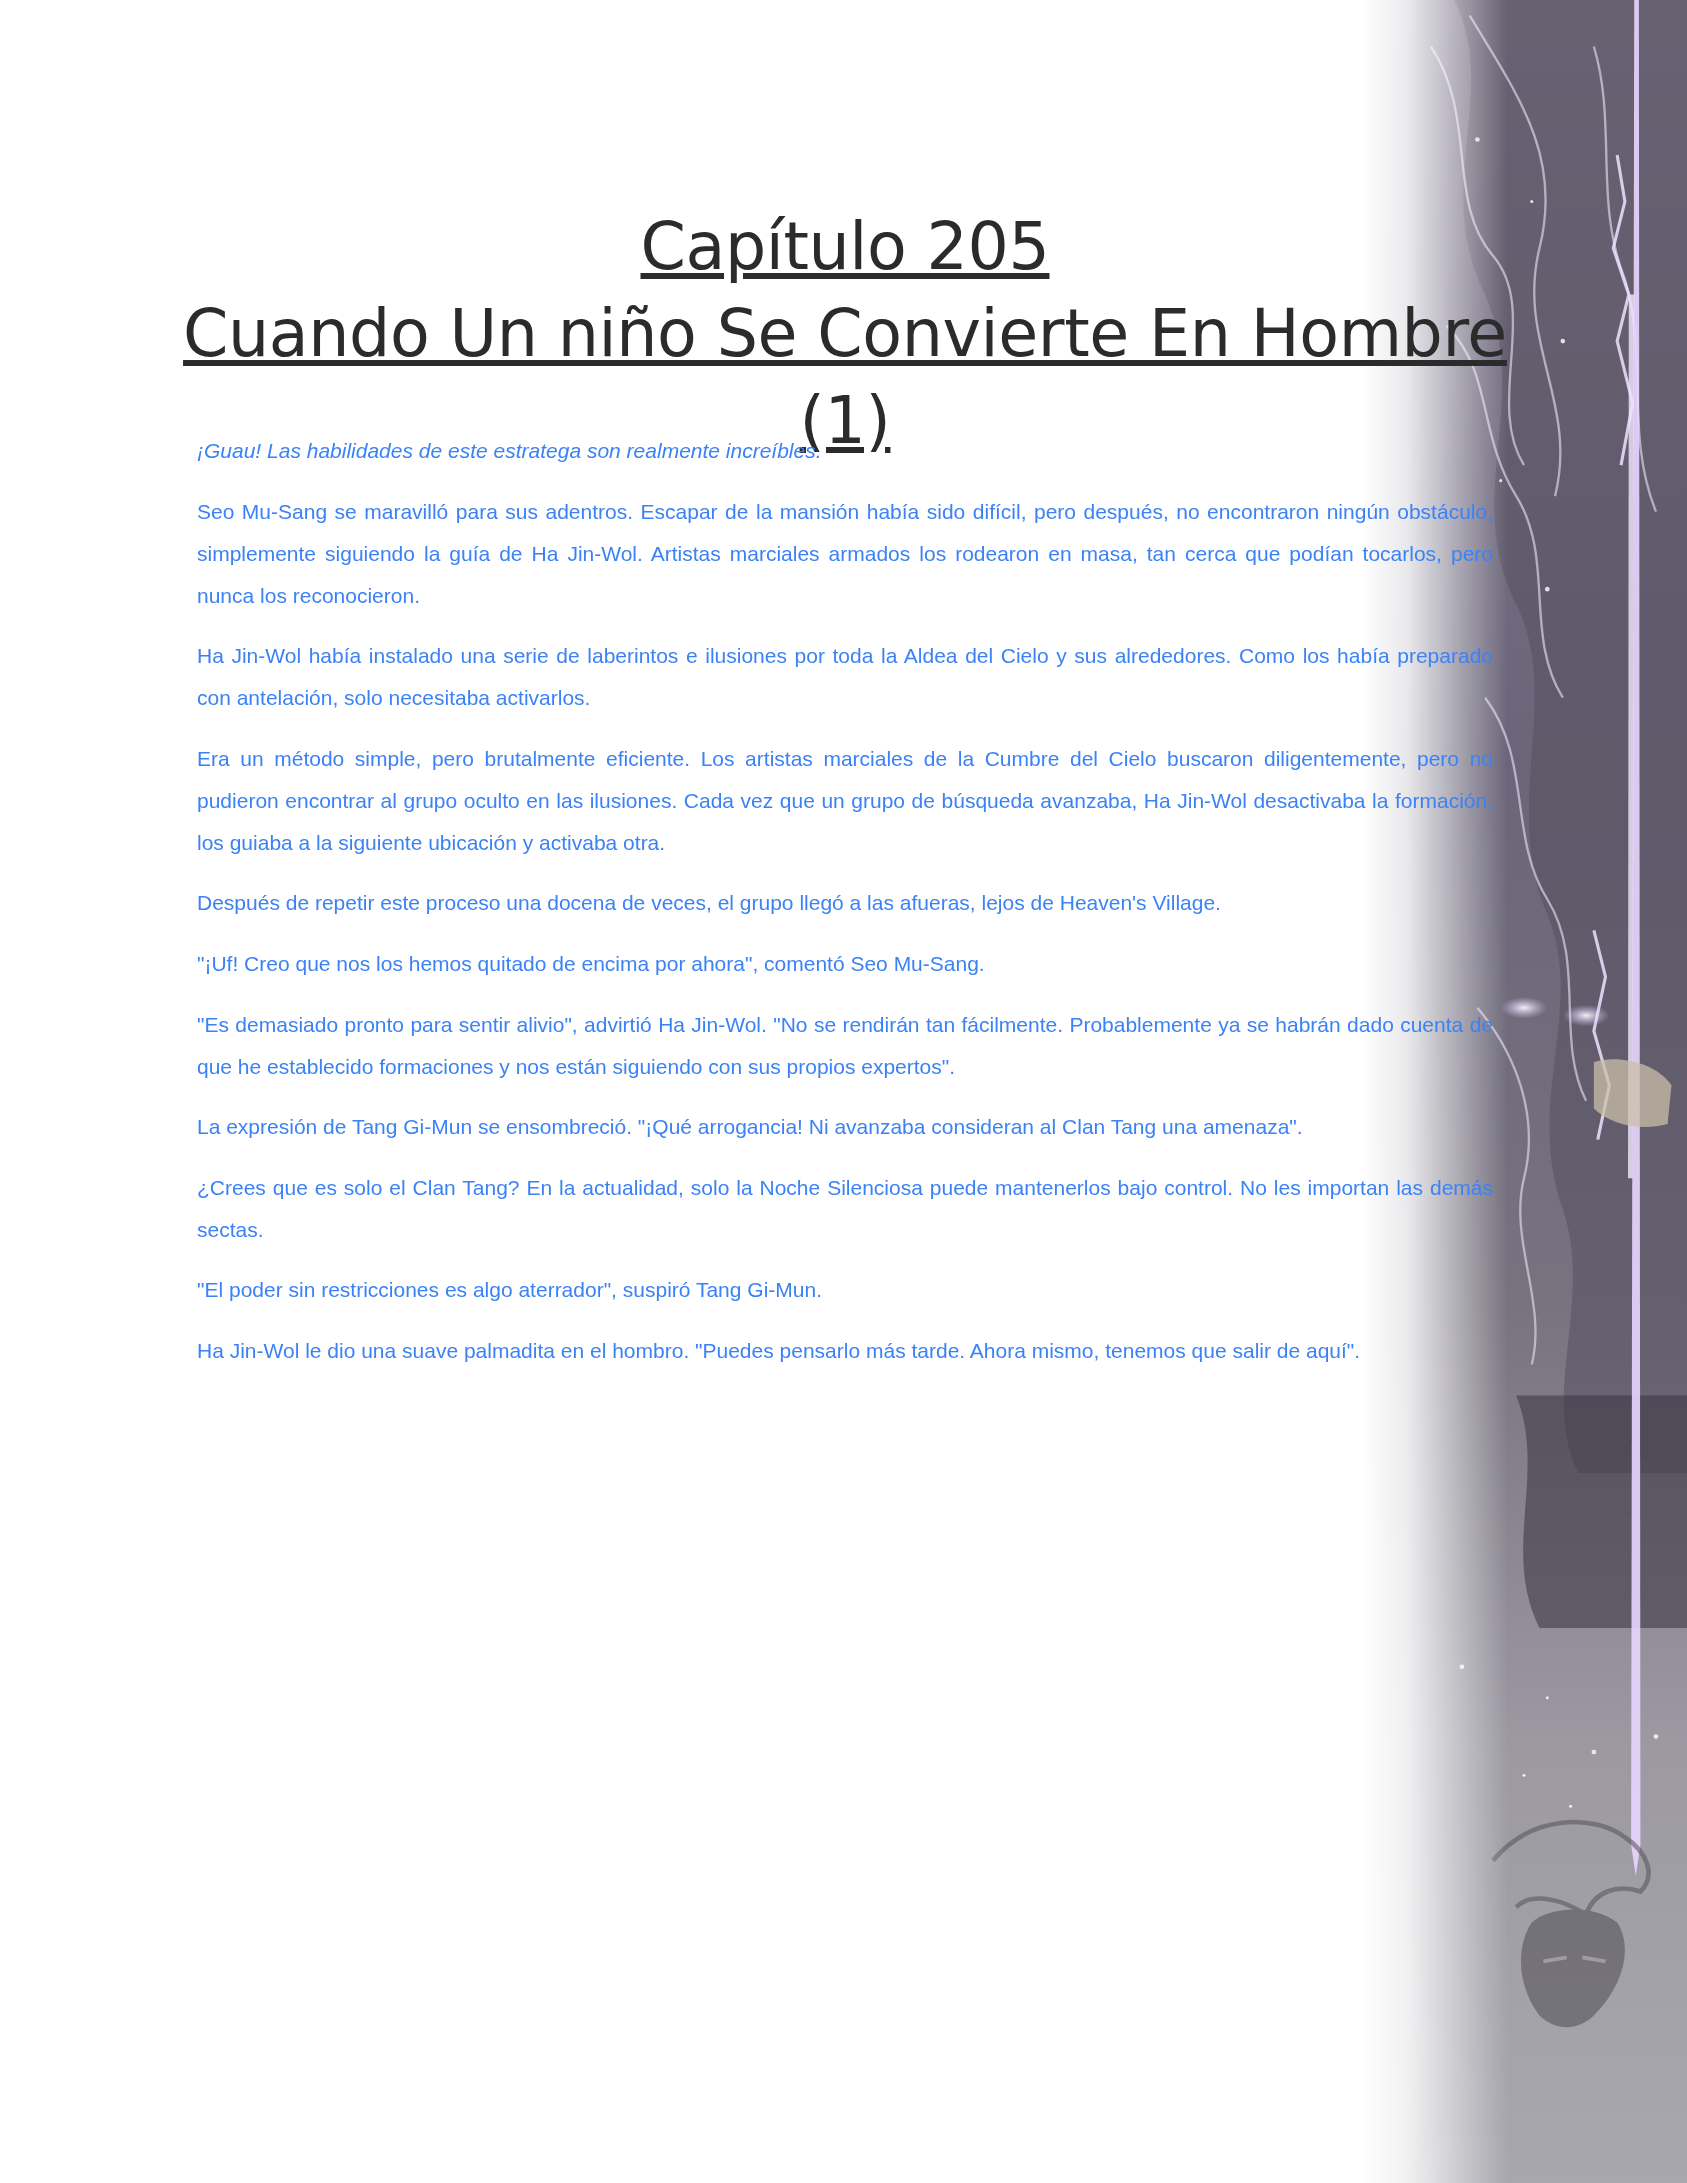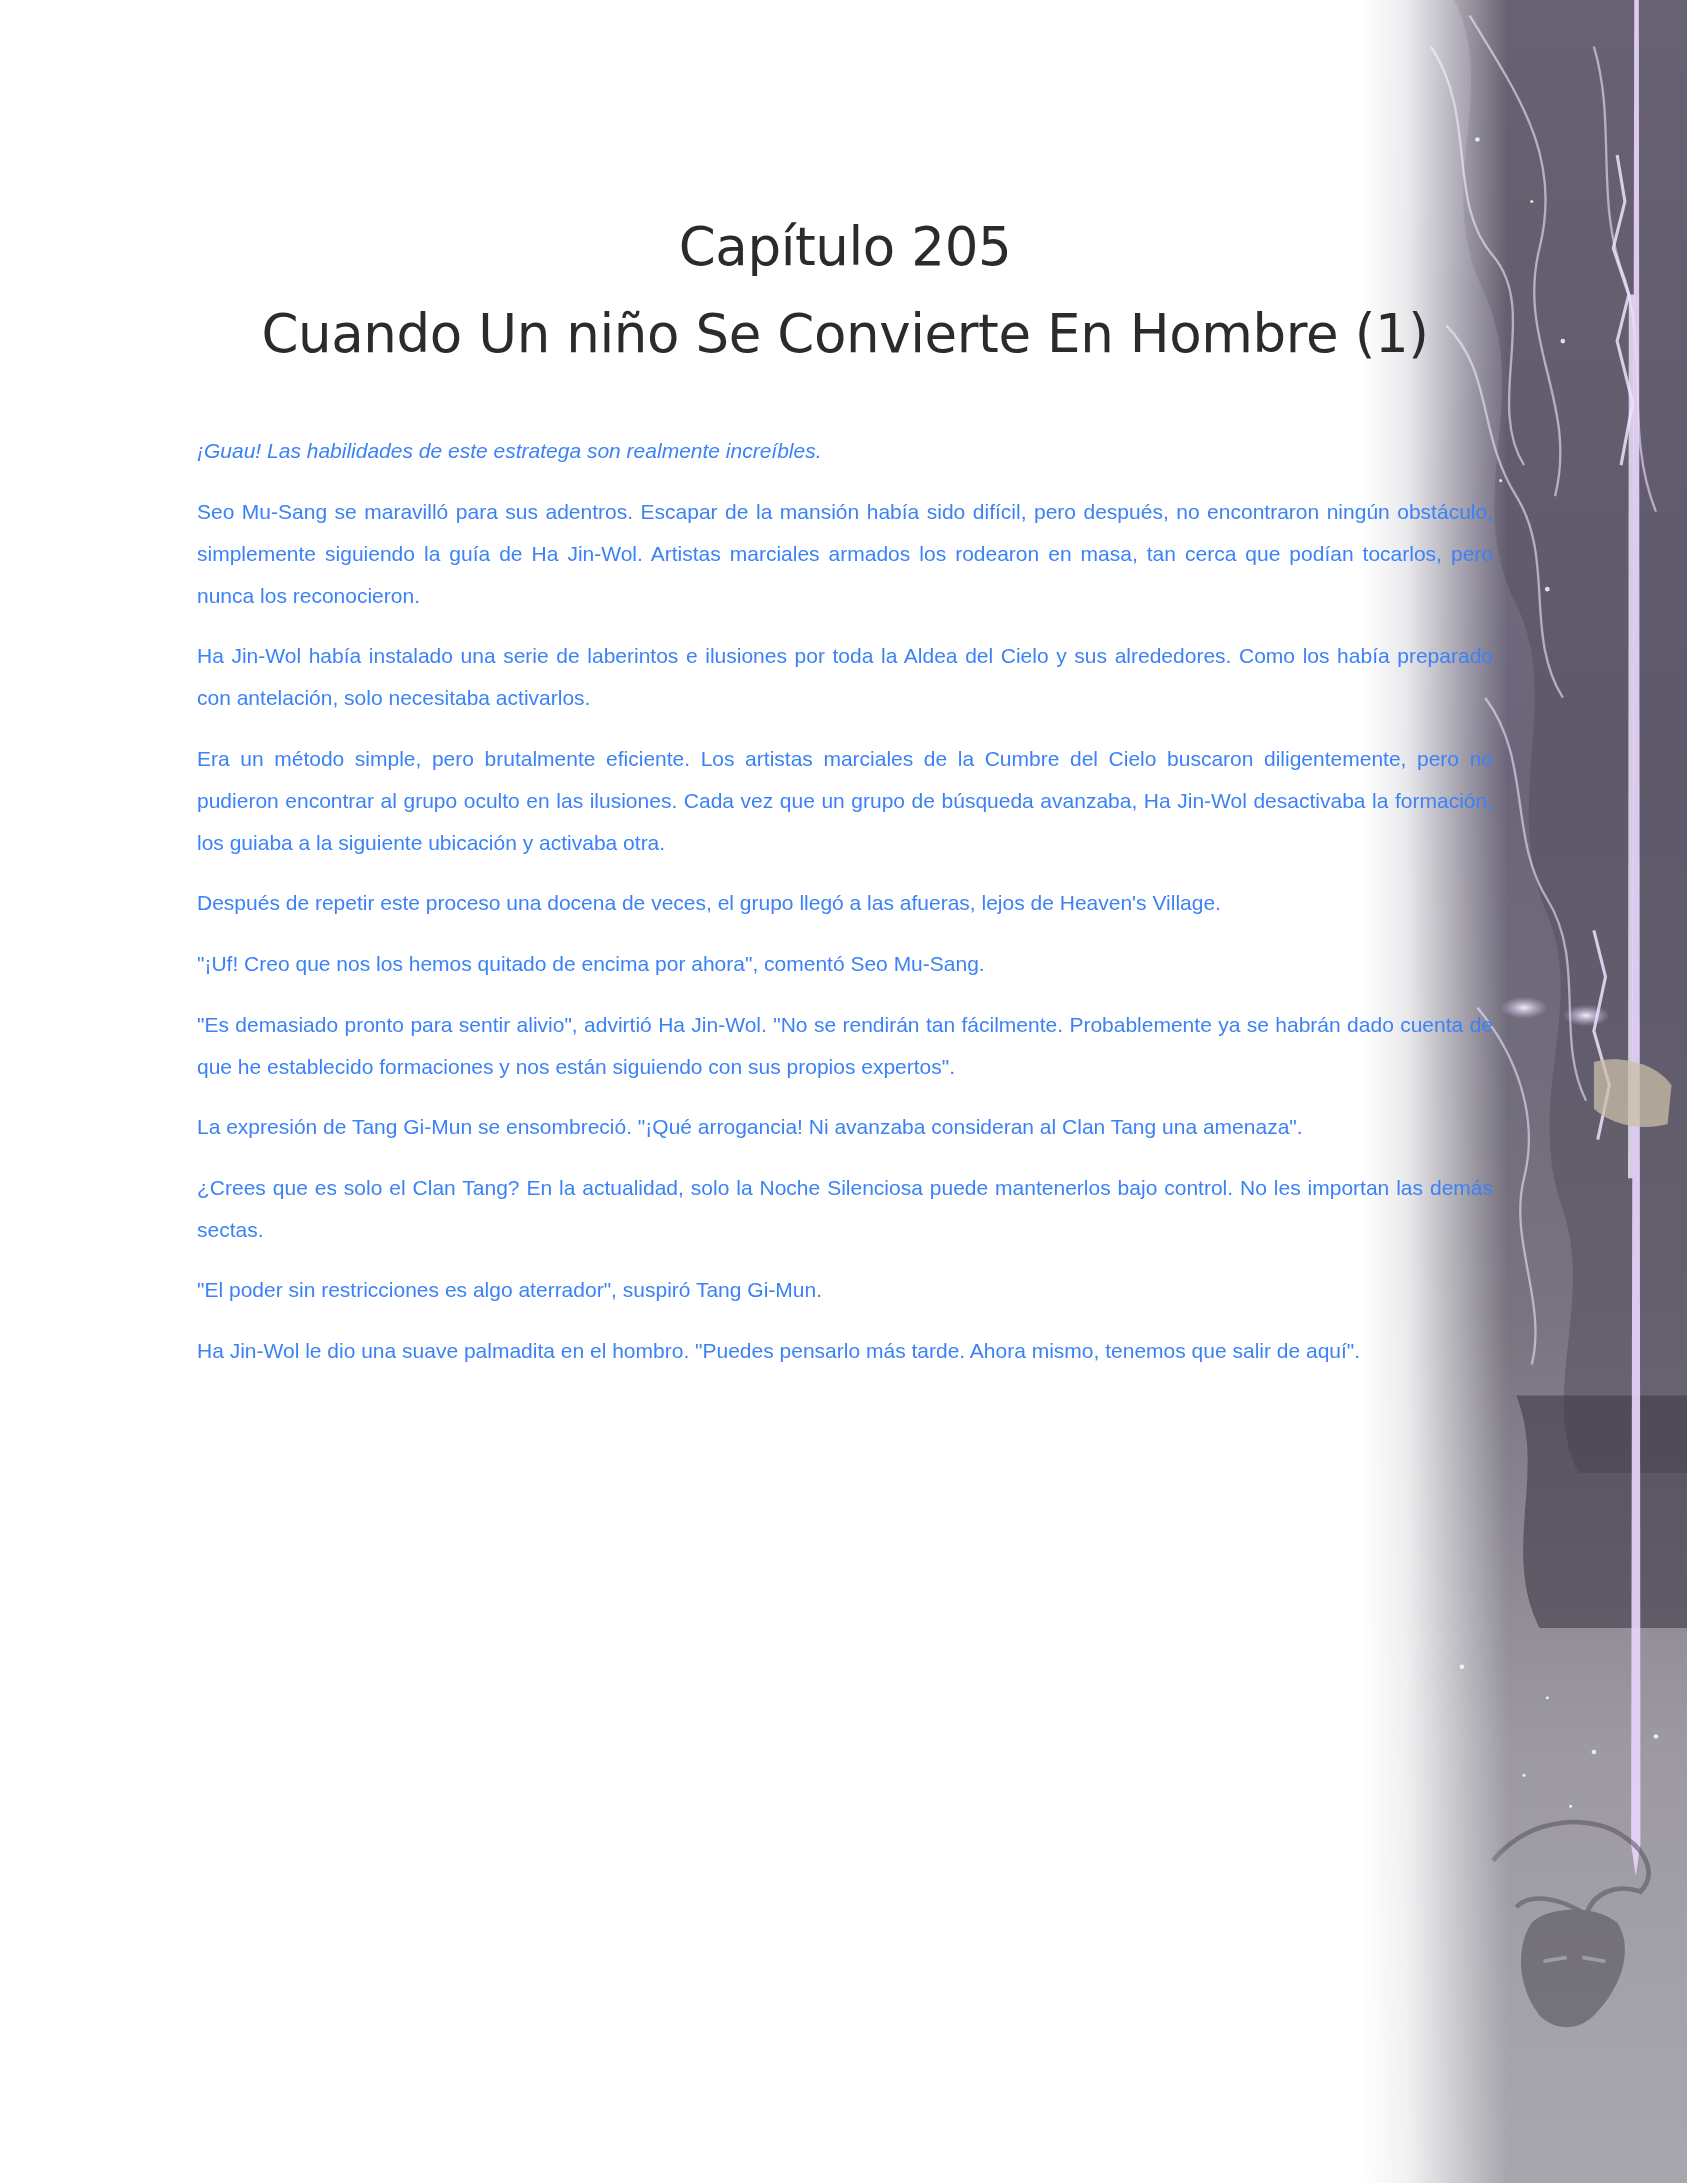--- a/index.html
+++ b/index.html
@@ -43,24 +43,25 @@
     position: absolute;
     top: 203px;
     left: 155px;
     width: 1380px;
     text-align: center;
     color: #2b2b2b;
   }
   .title-line {
     font-family: "DejaVu Sans", sans-serif;
     font-weight: normal;
-    font-size: 53px;
+    font-size: 65px;
     line-height: 87px;
     margin: 0;
     letter-spacing: -0.4px;
+    text-decoration: underline;
   }
   .body-text {
     position: absolute;
     top: 430px;
     left: 197px;
     width: 1296px;
   }
   .para {
     font-size: 21px;
     line-height: 42px;

